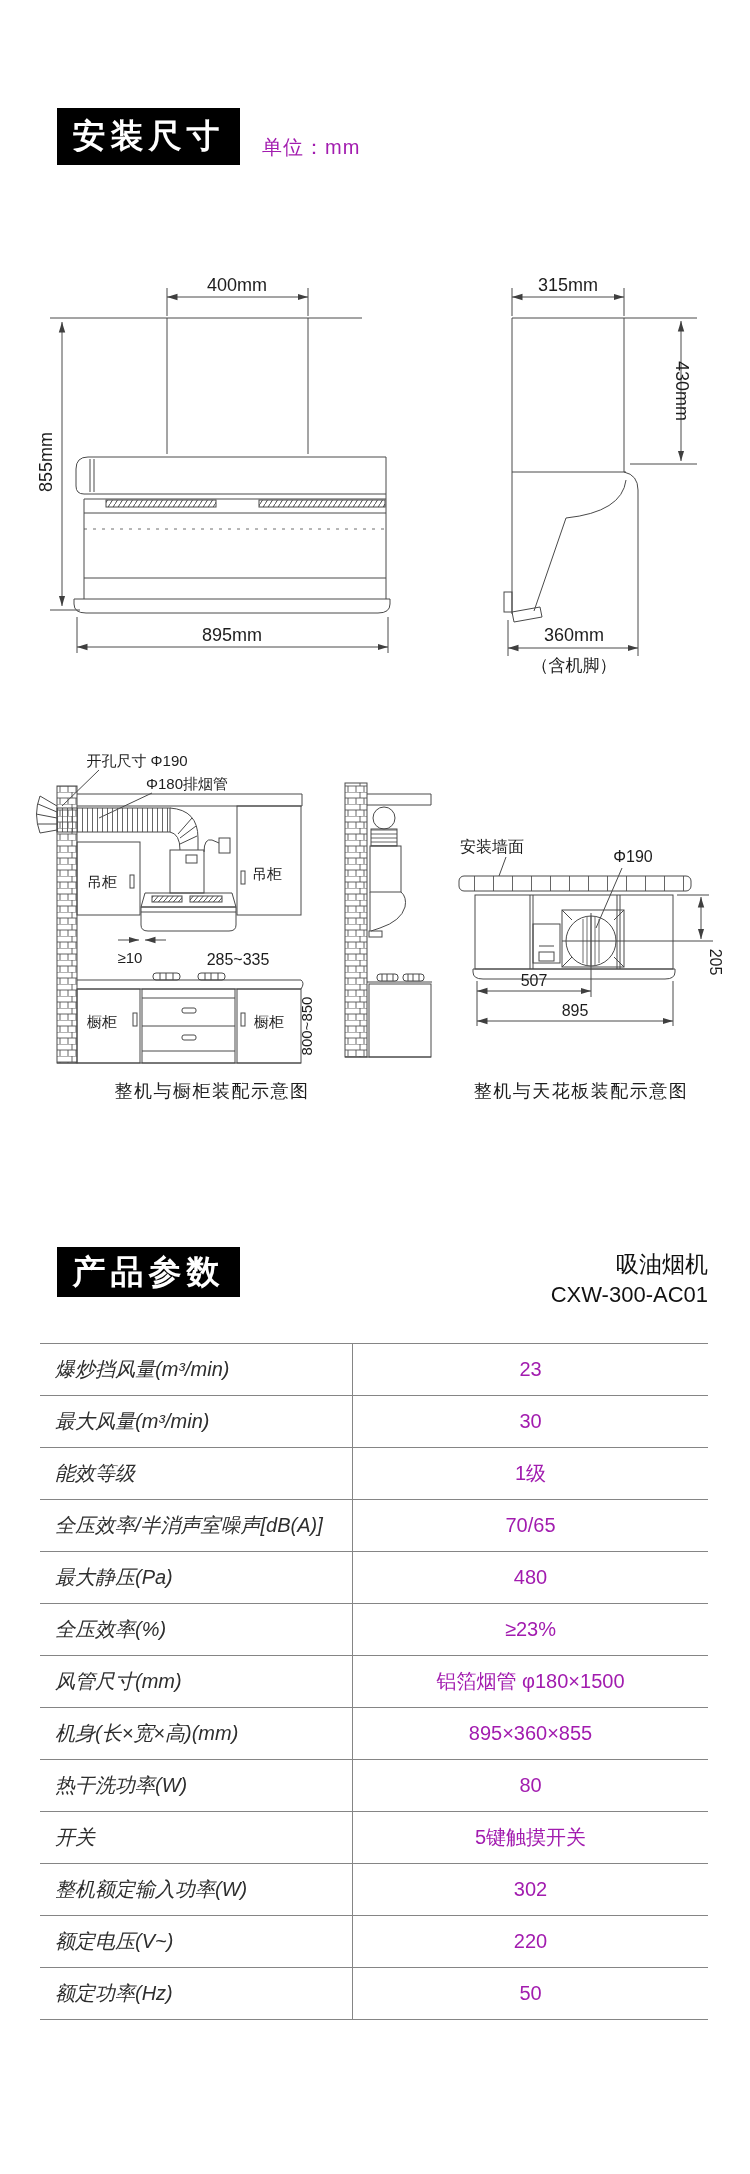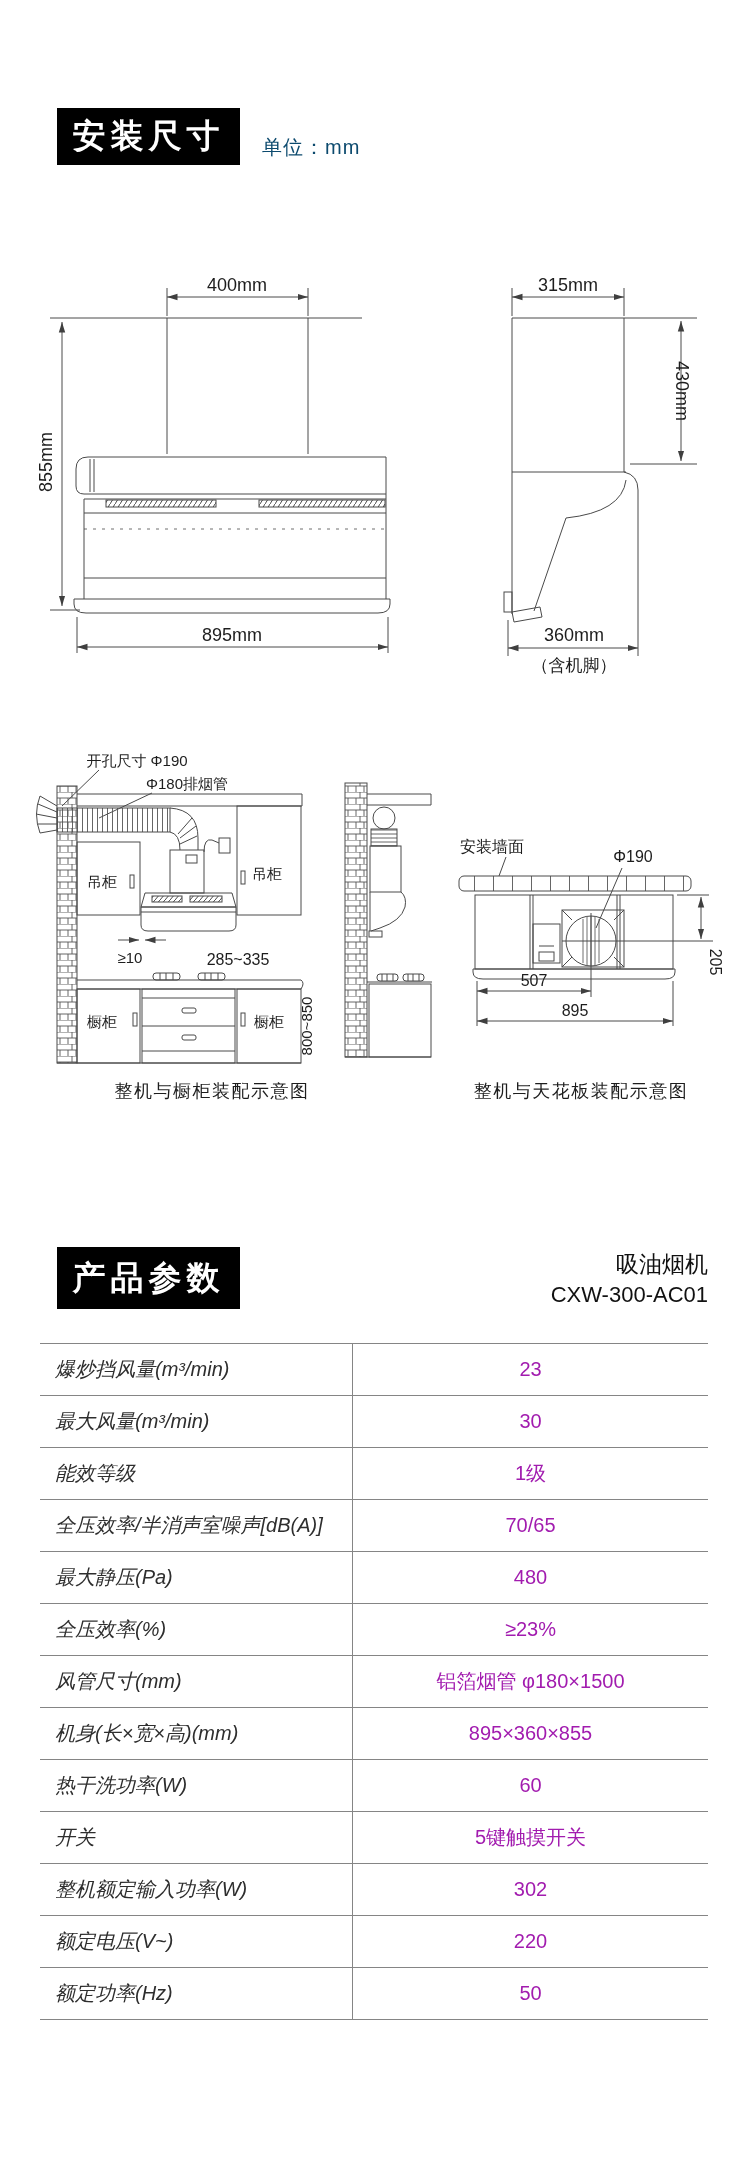--- a/index.html
+++ b/index.html
@@ -1,22 +1,22 @@
 <!DOCTYPE html>
 <html><head>
 <meta charset="utf-8">
 <style>
   html,body{margin:0;padding:0;background:#fff;}
   .page{position:relative;width:750px;height:2174px;background:#fff;overflow:hidden;
         font-family:"Liberation Sans","DejaVu Sans",sans-serif;color:#222;}
   .black-header{position:absolute;background:#000000;color:#fff;display:flex;align-items:center;
         justify-content:center;font-weight:bold;font-size:33px;letter-spacing:5px;}
   #install-header{left:57px;top:108px;width:183px;height:57px;}
-  #params-header{left:57px;top:1247px;width:183px;height:62px;}
-  .unit-label{position:absolute;left:262px;top:134px;font-size:20px;color:#0c4a6e;letter-spacing:1px;}
+  #params-header{left:57px;top:1247px;width:183px;height:50px;}
+  .unit-label{position:absolute;left:262px;top:134px;font-size:20px;color:#a21caf;letter-spacing:1px;}
   .brand-block{position:absolute;right:42px;top:1249px;text-align:right;line-height:1.35;}
   .brand-type{font-size:23px;color:#111;}
   .brand-model{font-size:22px;color:#111;}
   svg{position:absolute;left:0;}
   svg text{font-family:"Liberation Sans","DejaVu Sans",sans-serif;fill:#1d1d1d;}
   .spec-table{position:absolute;left:40px;top:1343px;width:668px;border-top:1px solid #858585;}
   .spec-row{display:flex;height:51px;border-bottom:1px solid #858585;align-items:stretch;}
   .spec-label{box-sizing:border-box;width:313px;border-right:1px solid #858585;display:flex;
         align-items:center;padding-left:15px;font-size:20px;color:#2e2e2e;white-space:nowrap;font-style:italic;}
   .spec-value{flex:1;display:flex;align-items:center;justify-content:center;font-size:20px;color:#a21caf;text-align:center;}
@@ -243,21 +243,21 @@
     <div class="spec-row">
       <div class="spec-label">风管尺寸(mm)</div>
       <div class="spec-value">铝箔烟管 φ180×1500</div>
     </div>
     <div class="spec-row">
       <div class="spec-label">机身(长×宽×高)(mm)</div>
       <div class="spec-value">895×360×855</div>
     </div>
     <div class="spec-row">
       <div class="spec-label">热干洗功率(W)</div>
-      <div class="spec-value">60</div>
+      <div class="spec-value">80</div>
     </div>
     <div class="spec-row">
       <div class="spec-label">开关</div>
       <div class="spec-value">5键触摸开关</div>
     </div>
     <div class="spec-row">
       <div class="spec-label">整机额定输入功率(W)</div>
       <div class="spec-value">302</div>
     </div>
     <div class="spec-row">

